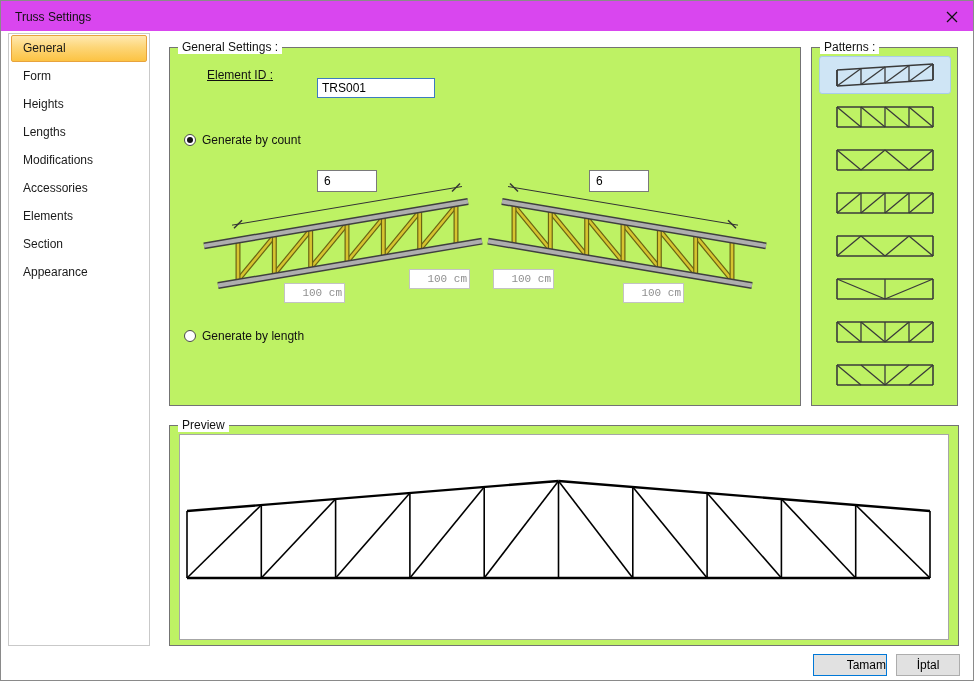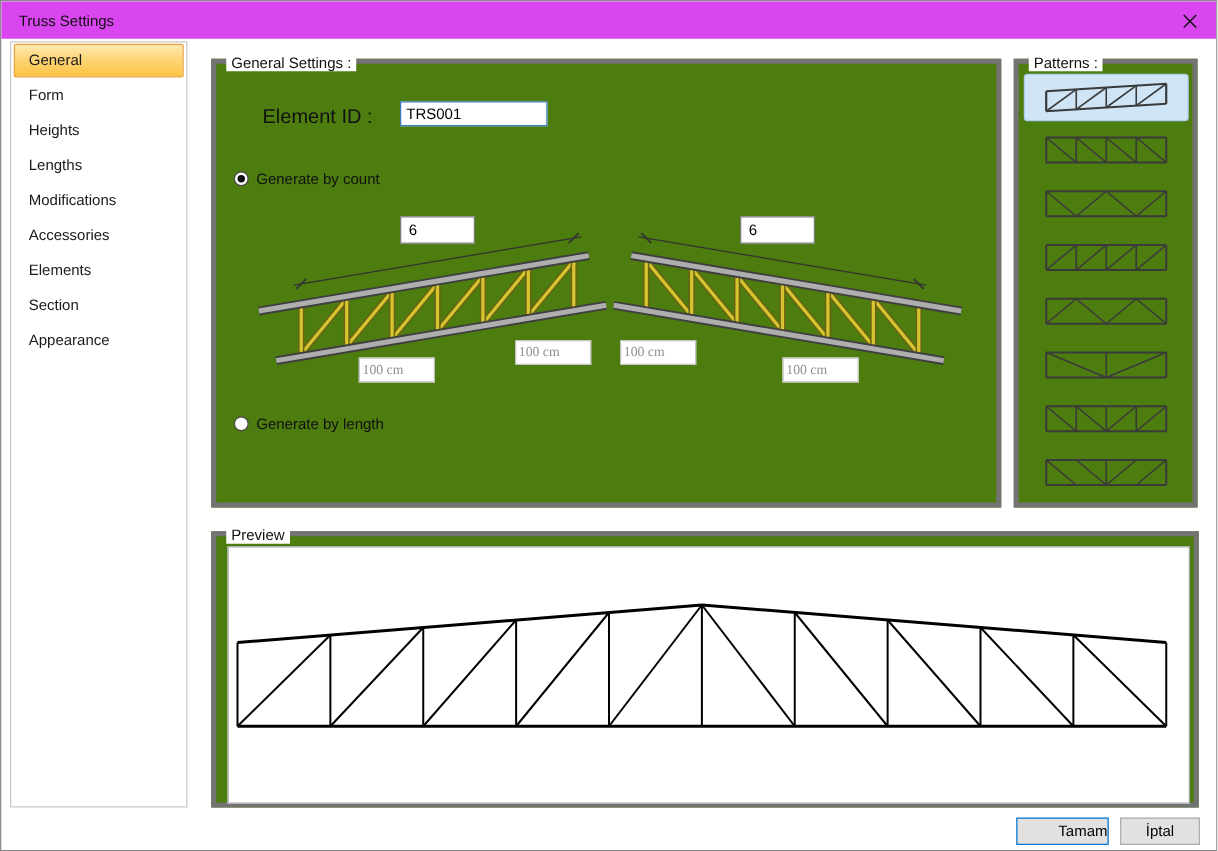--- a/index.html
+++ b/index.html
@@ -7,40 +7,40 @@
   
   .titlebar{position:absolute;left:0;top:0;width:100%;height:30px;background:#d946ef;}
   .titlebar .title{position:absolute;left:14px;top:9px;font-size:12px;color:#111;}
   .close-btn{position:absolute;right:10px;top:6px;width:22px;height:20px;background:transparent;border:none;cursor:pointer;padding:0;}
   .close-btn svg{display:block;margin:auto;}
   
   .sidebar{position:absolute;left:7px;top:32px;width:142px;height:613px;border:1px solid #c9c9c9;background:#ffffff;box-sizing:border-box;}
   .side-item{position:relative;height:27px;line-height:25px;font-size:12px;color:#1a1a1a;padding-left:11px;margin:1px 2px;border:1px solid transparent;border-radius:2px;cursor:default;box-sizing:border-box;}
   .side-item.selected{background:linear-gradient(180deg,#ffe9b0 0%,#fdd678 45%,#fcc343 100%);border:1px solid #e8a33d;}
   
-  .group{position:absolute;border:4px solid #737373;box-sizing:border-box;background:#4d7c0f;}
+  .group{position:absolute;border:1px solid #737373;box-sizing:border-box;background:#bef264;}
   .group>.legend{position:absolute;top:-8px;left:8px;background:#ffffff;padding:0 4px;font-size:12px;color:#111;}
   .g-general{left:168px;top:46px;width:632px;height:359px;}
   .g-patterns{left:810px;top:46px;width:147px;height:359px;padding-left:40px;}
   .g-preview{left:168px;top:424px;width:790px;height:221px;}
   
-  .element-id-label{position:absolute;left:37px;top:34px;font-size:16px;color:#111;}
+  .element-id-label{position:absolute;left:37px;top:20px;font-size:12px;color:#111;text-decoration:underline;}
   .element-id-input{position:absolute;left:147px;top:30px;width:118px;height:20px;border:1px solid #3d7bbf;font-size:12px;padding:0 4px;box-sizing:border-box;font-family:"Liberation Sans",sans-serif;}
   .radio-row{position:absolute;display:flex;align-items:center;gap:6px;font-size:12px;color:#111;cursor:default;}
   .radio-row.r1{left:14px;top:85px;}
   .radio-row.r2{left:14px;top:281px;}
   .radio{display:inline-block;width:12px;height:12px;border:1px solid #4a4a4a;border-radius:50%;background:#fff;position:relative;box-sizing:border-box;}
   .radio.checked::after{content:"";position:absolute;left:2px;top:2px;width:6px;height:6px;border-radius:50%;background:#111;}
   .count-input{position:absolute;width:60px;height:22px;border:1px solid #7a7a7a;font-size:12px;padding:0 6px;box-sizing:border-box;font-family:"Liberation Sans",sans-serif;}
   .count-input.left{left:147px;top:122px;}
   .count-input.right{left:419px;top:122px;}
   .truss{position:absolute;width:285px;height:130px;}
   .truss.left{left:30px;top:132px;}
   .truss.right{left:315px;top:132px;}
-  .dim-input{position:absolute;width:61px;height:20px;border:1px solid #c3c3c3;color:#8f8f8f;font-size:11px;text-align:left;box-sizing:border-box;background:#fff;font-family:Liberation Serif, serif;}
+  .dim-input{position:absolute;width:61px;height:20px;border:1px solid #c3c3c3;color:#8f8f8f;font-size:11px;text-align:right;box-sizing:border-box;background:#fff;font-family:Liberation Mono, monospace;}
   .dim-input.d1{left:114px;top:235px;}
   .dim-input.d2{left:239px;top:221px;}
   .dim-input.d3{left:323px;top:221px;}
   .dim-input.d4{left:453px;top:235px;}
   
   .pattern-list{position:absolute;left:0;top:8px;width:100%;display:flex;flex-direction:column;align-items:center;gap:5px;}
   .pattern{width:132px;height:38px;display:flex;align-items:center;justify-content:center;border-radius:3px;cursor:default;}
   .pattern.selected{background:#cfe5f5;border:1px solid #a9cdea;box-sizing:border-box;}
   .pat{width:104px;height:30px;display:block;}
   

